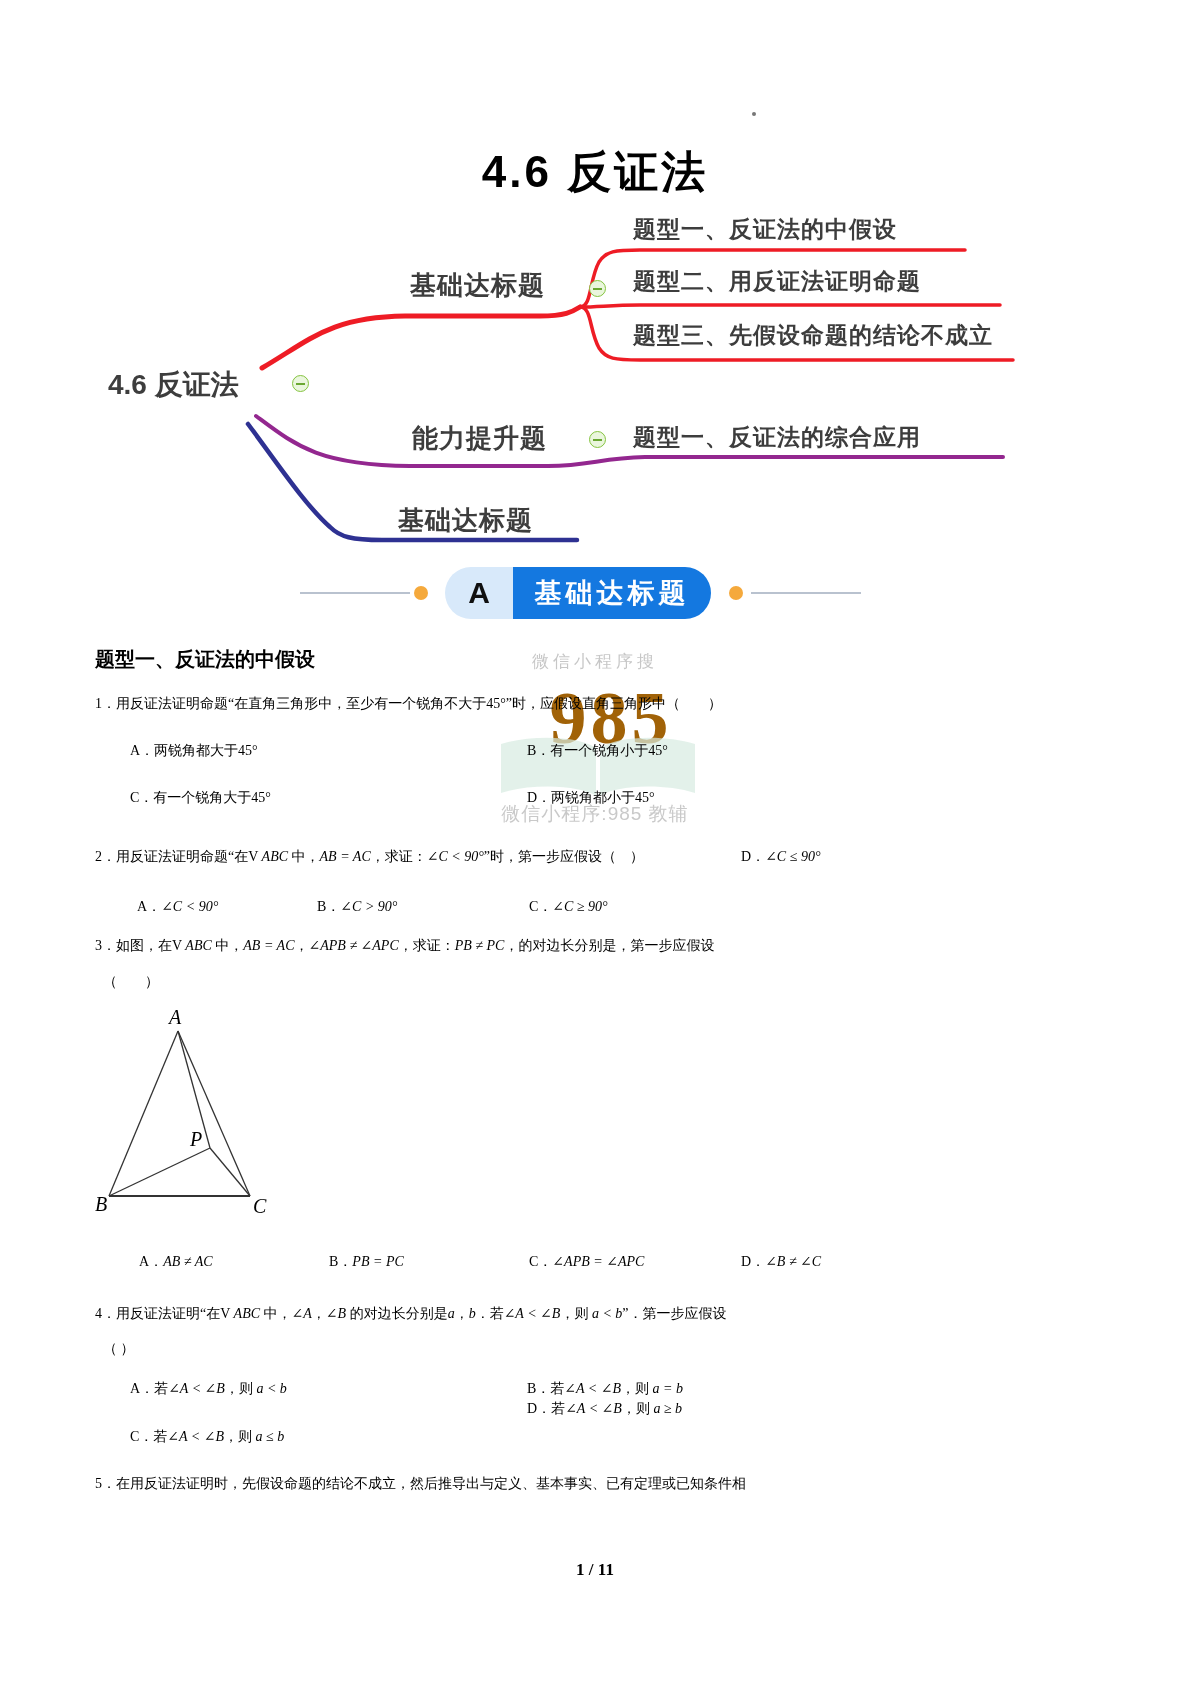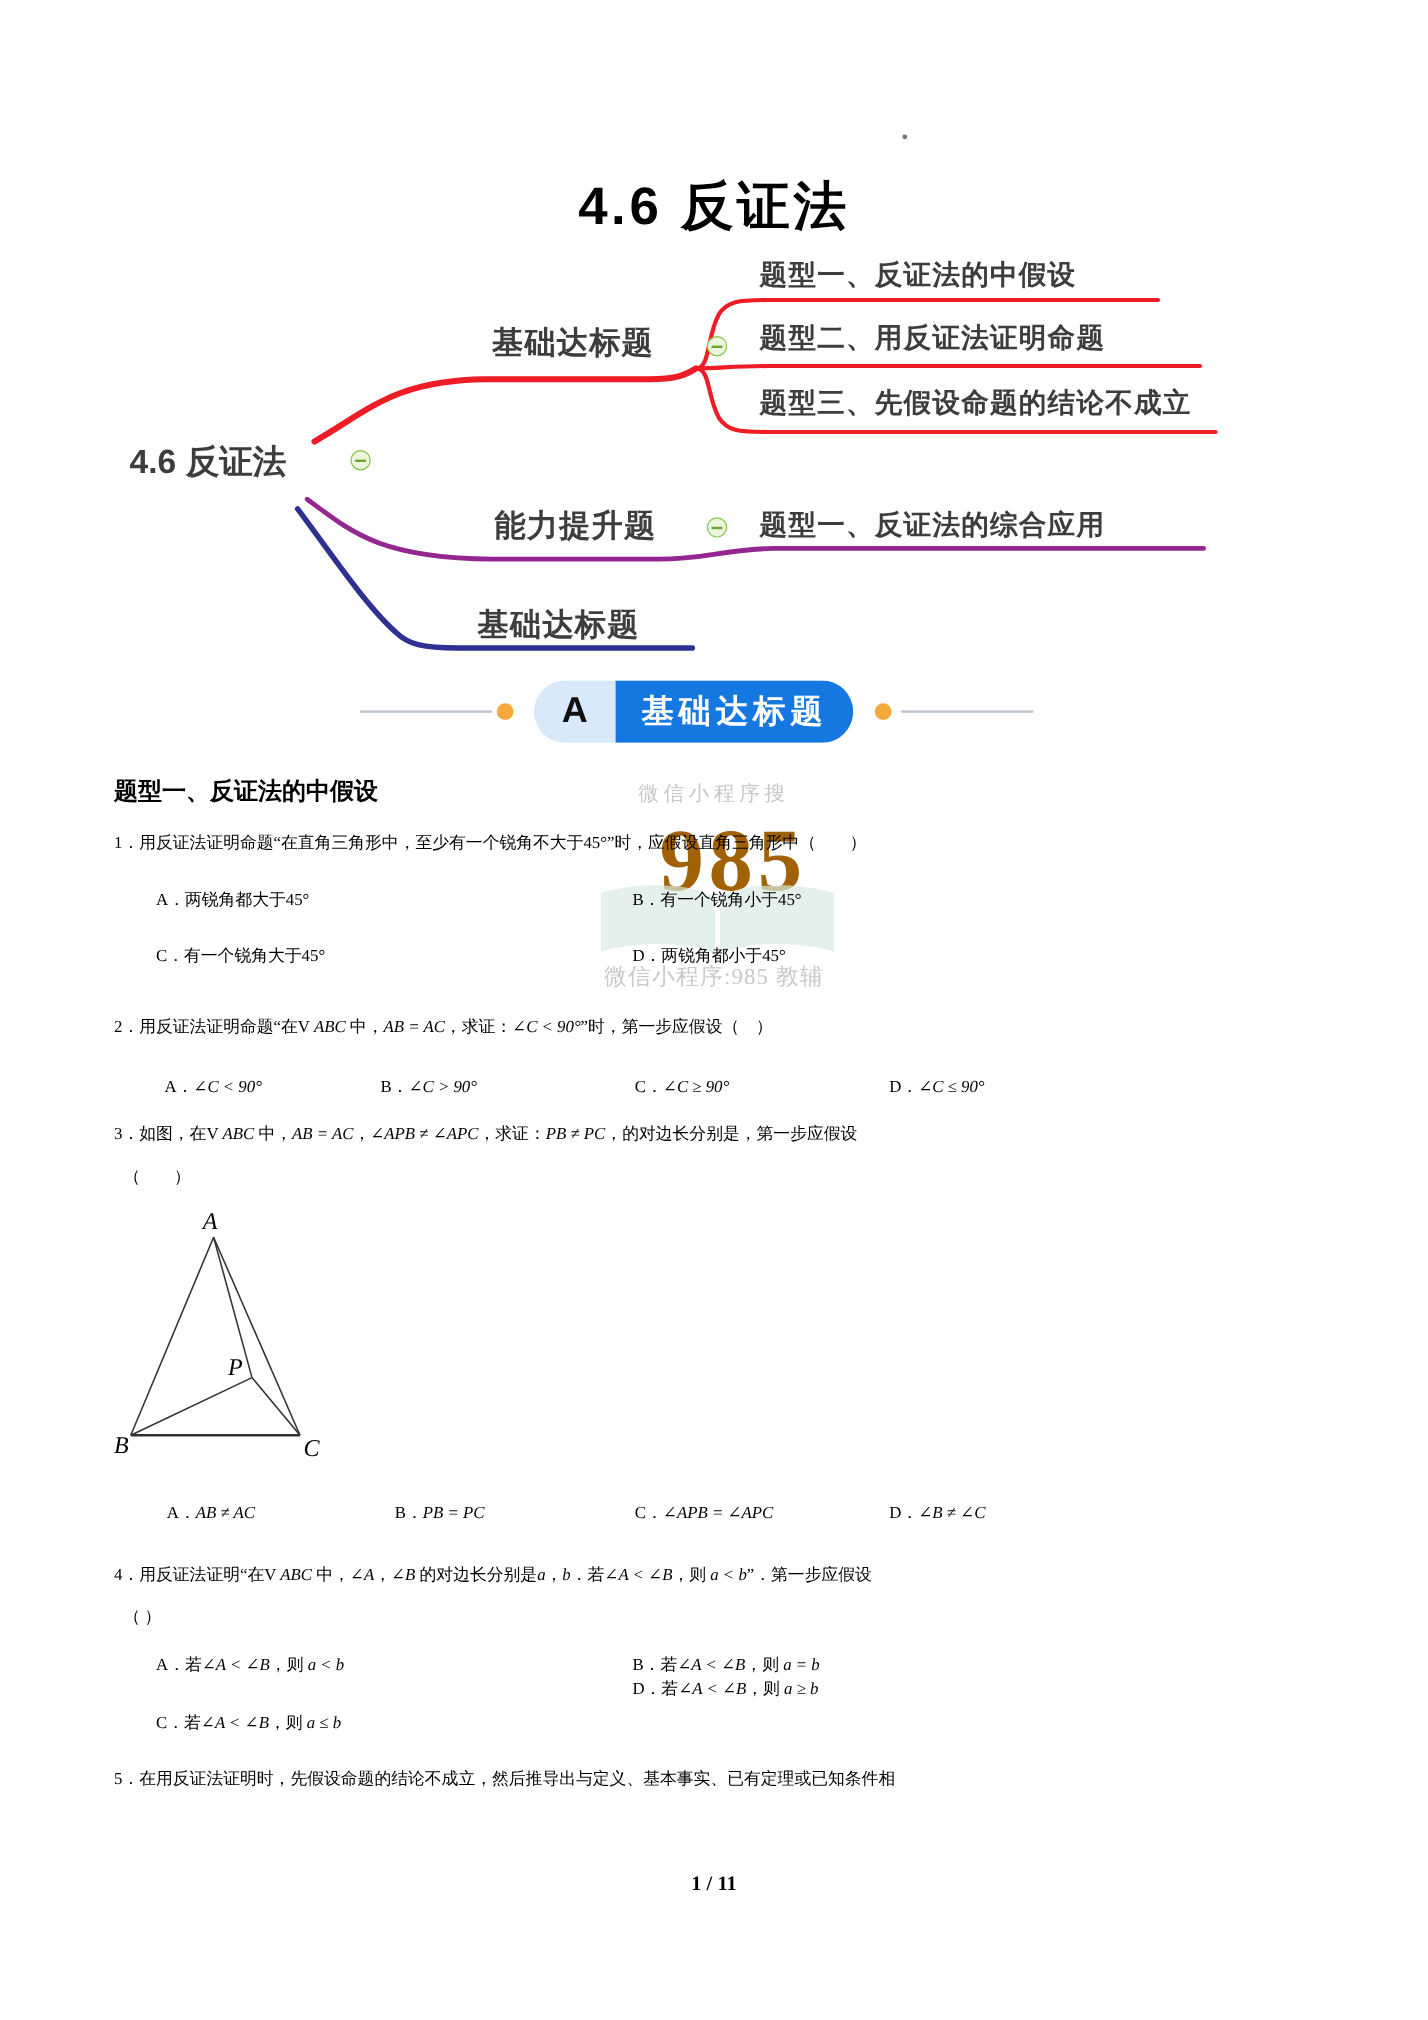--- a/index.html
+++ b/index.html
@@ -39,21 +39,21 @@
   }
   .banner-badge{
     width:68px;background:#d8e9fa;display:flex;align-items:center;justify-content:center;
     font-size:30px;color:#101010;
   }
   .banner-main{
     flex:1;background:#1478e0;display:flex;align-items:center;justify-content:center;
     font-size:27px;color:#ffffff;letter-spacing:4px;
   }
   
-  .wm{position:absolute;left:0;width:100%;text-align:center;color:#c7c7c7;font-family:Liberation Serif, serif;}
+  .wm{position:absolute;left:0;width:100%;text-align:center;color:#c7c7c7;font-family:Liberation Sans, sans-serif;}
   .wm-1{top:650px;font-size:17px;letter-spacing:4px;}
   .wm-big{top:676px;font-size:74px;font-weight:bold;color:#a16207;letter-spacing:4px;font-family:"Liberation Serif",serif;margin-left:16px;}
   .wm-2{top:801px;font-size:19px;letter-spacing:1px;color:#c9c9c9;}
   .wm-book{position:absolute;left:492px;top:733px;opacity:.7;}
   
   .line{position:absolute;font-size:14px;white-space:nowrap;line-height:27px;}
   .section-heading{
     position:absolute;left:95px;top:646px;font-size:20px;font-weight:bold;
     font-family:"Liberation Sans","DejaVu Sans",sans-serif;color:#000;white-space:nowrap;
   }
@@ -123,21 +123,21 @@
 <div class="line" style="left:95px;top:690px"><span>1．用反证法证明命题“在直角三角形中，至少有一个锐角不大于45°”时，应假设直角三角形中（　　）</span></div>
 <div class="line" style="left:130px;top:737px"><span>A．两锐角都大于45°</span></div>
 <div class="line" style="left:527px;top:737px"><span>B．有一个锐角小于45°</span></div>
 <div class="line" style="left:130px;top:784px"><span>C．有一个锐角大于45°</span></div>
 <div class="line" style="left:527px;top:784px"><span>D．两锐角都小于45°</span></div>
 
 <div class="line" style="left:95px;top:843px"><span>2．用反证法证明命题“在V </span><span class="math">ABC</span><span> 中，</span><span class="math">AB = AC</span><span>，求证：</span><span class="math">∠C &lt; 90°</span><span>”时，第一步应假设（　）</span></div>
 <div class="line" style="left:137px;top:893px"><span>A．</span><span class="math">∠C &lt; 90°</span></div>
 <div class="line" style="left:317px;top:893px"><span>B．</span><span class="math">∠C &gt; 90°</span></div>
 <div class="line" style="left:529px;top:893px"><span>C．</span><span class="math">∠C ≥ 90°</span></div>
-<div class="line" style="left:741px;top:893px"><span>D．</span><span class="math">∠C ≤ 90°</span></div>
+<div class="line" style="left:741px;top:843px"><span>D．</span><span class="math">∠C ≤ 90°</span></div>
 
 <div class="line" style="left:95px;top:932px"><span>3．如图，在V </span><span class="math">ABC</span><span> 中，</span><span class="math">AB = AC</span><span>，</span><span class="math">∠APB ≠ ∠APC</span><span>，求证：</span><span class="math">PB ≠ PC</span><span>，的对边长分别是，第一步应假设</span></div>
 <div class="line" style="left:103px;top:968px"><span>（　　）</span></div>
 
 <svg class="figure" width="185" height="220" viewBox="0 0 185 220">
   <line x1="83" y1="33" x2="14" y2="198" stroke="#333" stroke-width="1.3"></line>
   <line x1="83" y1="33" x2="155" y2="198" stroke="#333" stroke-width="1.3"></line>
   <line x1="14" y1="198" x2="155" y2="198" stroke="#333" stroke-width="2"></line>
   <line x1="83" y1="33" x2="115" y2="150" stroke="#333" stroke-width="1.3"></line>
   <line x1="14" y1="198" x2="115" y2="150" stroke="#333" stroke-width="1.3"></line>

